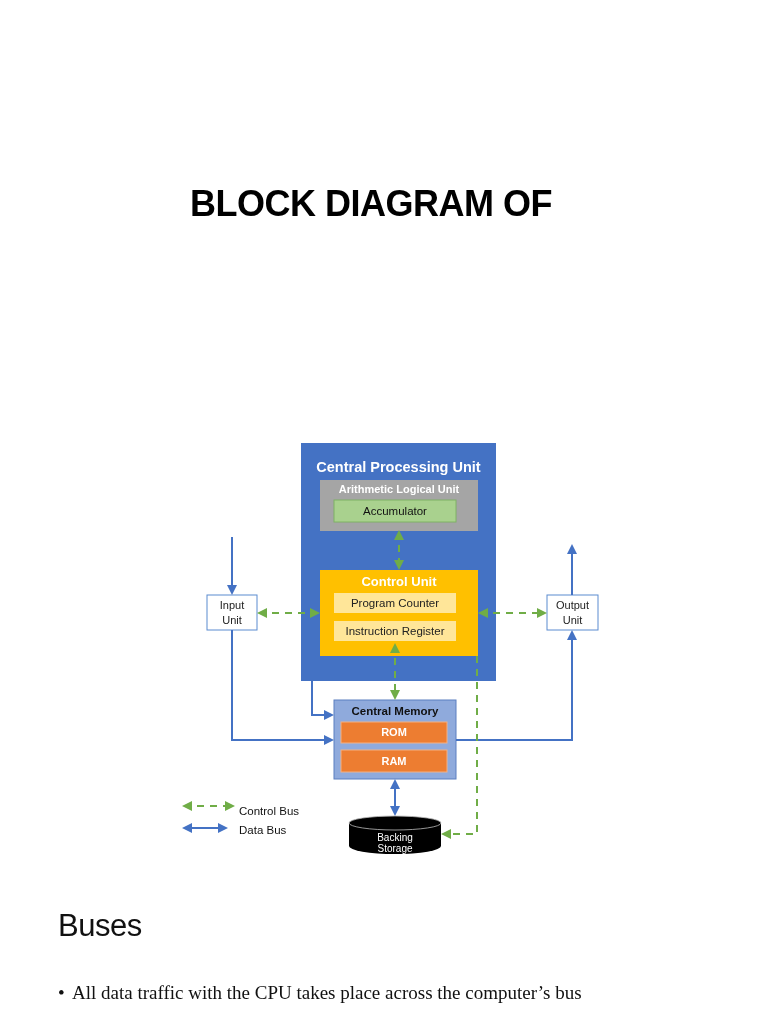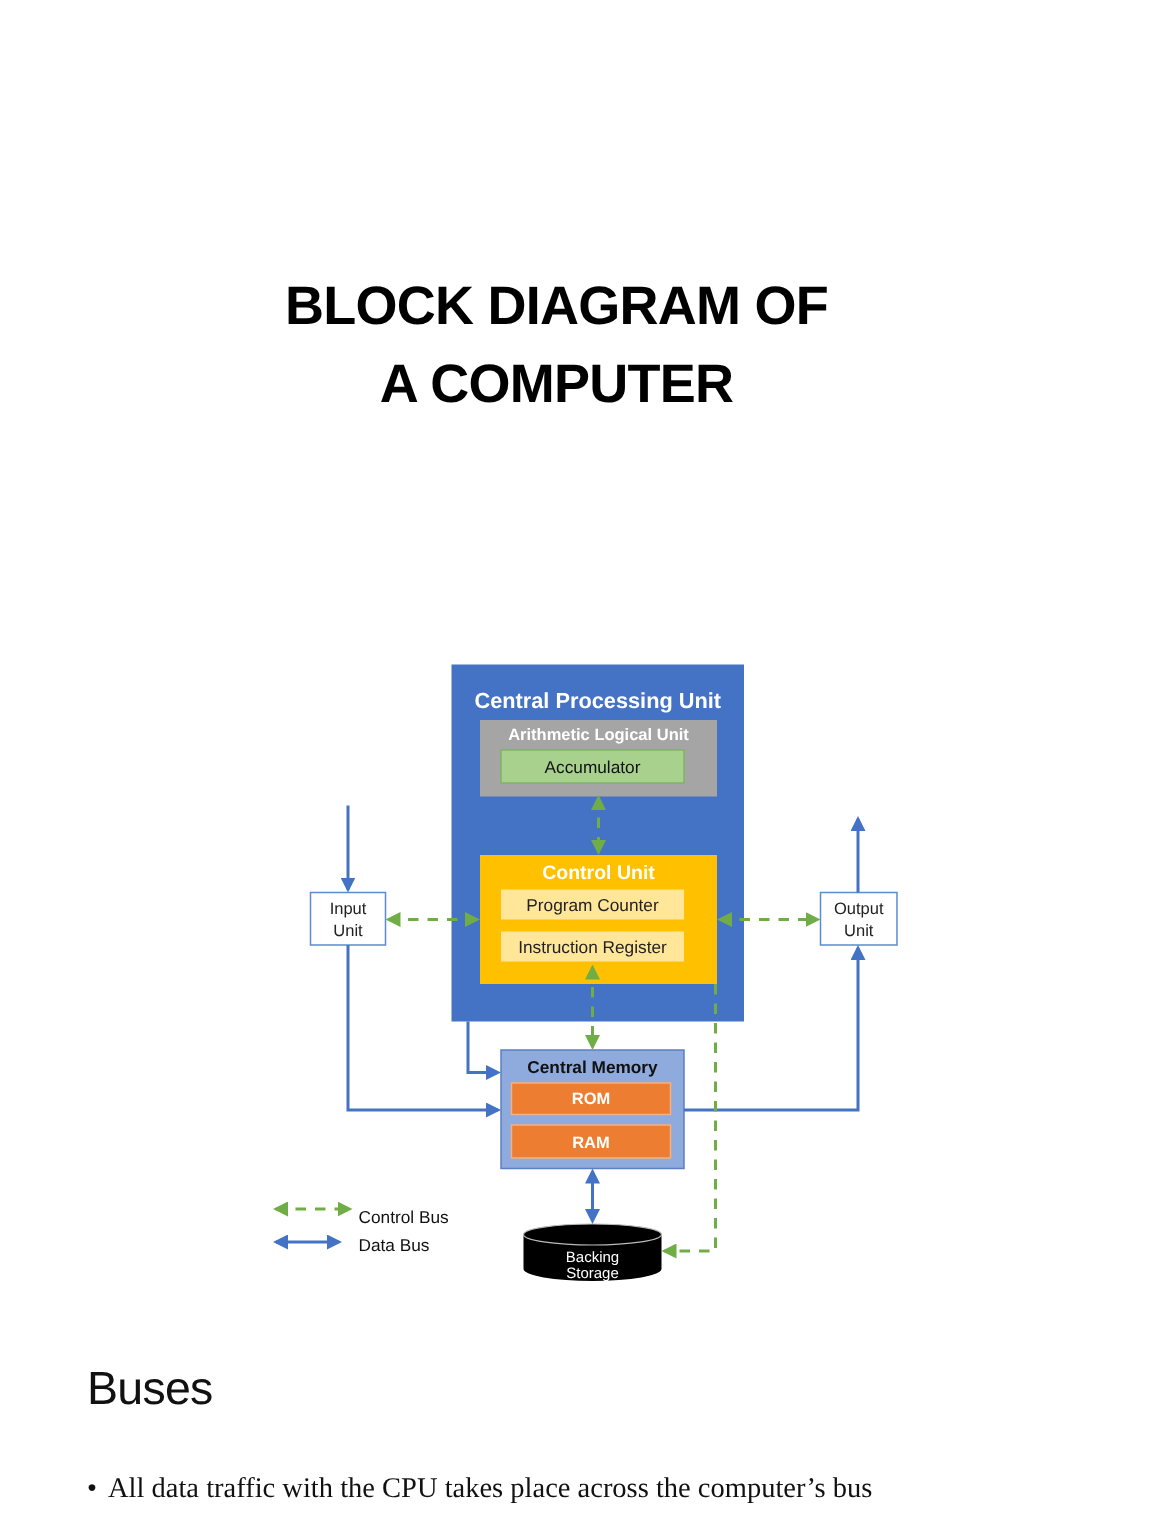--- a/index.html
+++ b/index.html
@@ -19,21 +19,20 @@
     position: absolute; left: 58px; top: 982px; font-size: 19px; color: #111;
     font-family: Liberation Serif, serif;
   }
   .bullet .dot { display: inline-block; width: 14px; }
 </style>
 </head>
 <body>
 
 <div class="title">
   <div>BLOCK DIAGRAM OF</div>
-  <div>A COMPUTER</div>
 </div>
 
 <svg class="diagram" width="768" height="1024" viewBox="0 0 768 1024" xmlns="http://www.w3.org/2000/svg">
   <defs>
     <marker id="arrBlue" viewBox="0 0 10 10" refX="8" refY="5" markerWidth="5" markerHeight="5" orient="auto-start-reverse">
       <path d="M0,0 L10,5 L0,10 z" fill="#4472C4"></path>
     </marker>
     <marker id="arrGreen" viewBox="0 0 10 10" refX="8" refY="5" markerWidth="5" markerHeight="5" orient="auto-start-reverse">
       <path d="M0,0 L10,5 L0,10 z" fill="#70AD47"></path>
     </marker>

